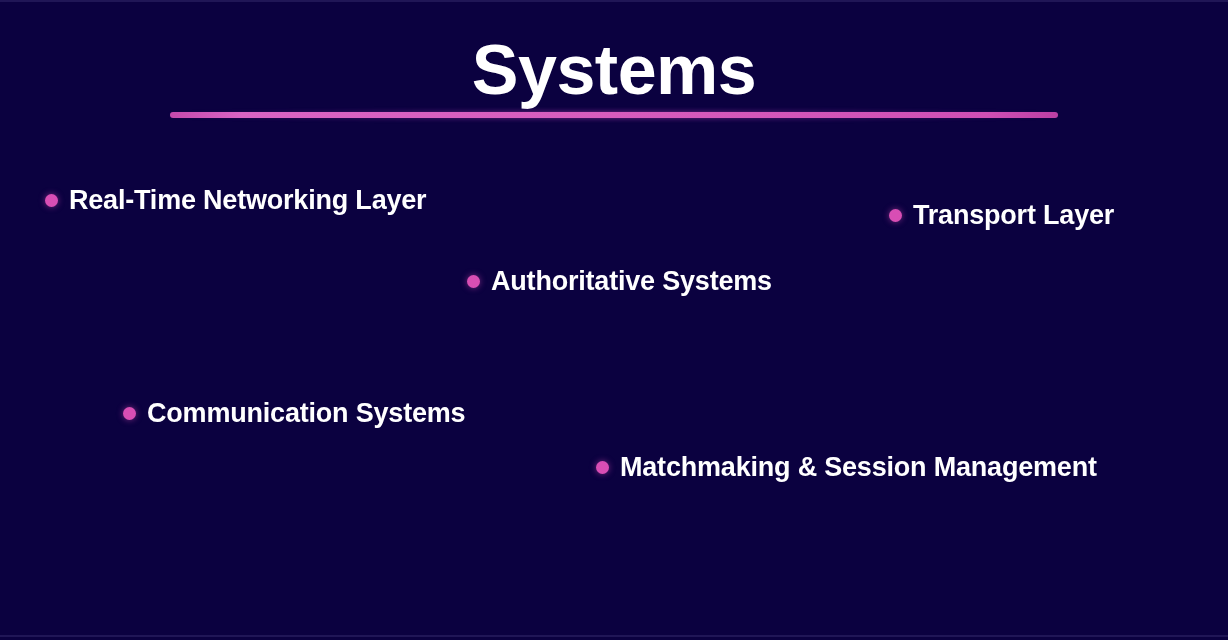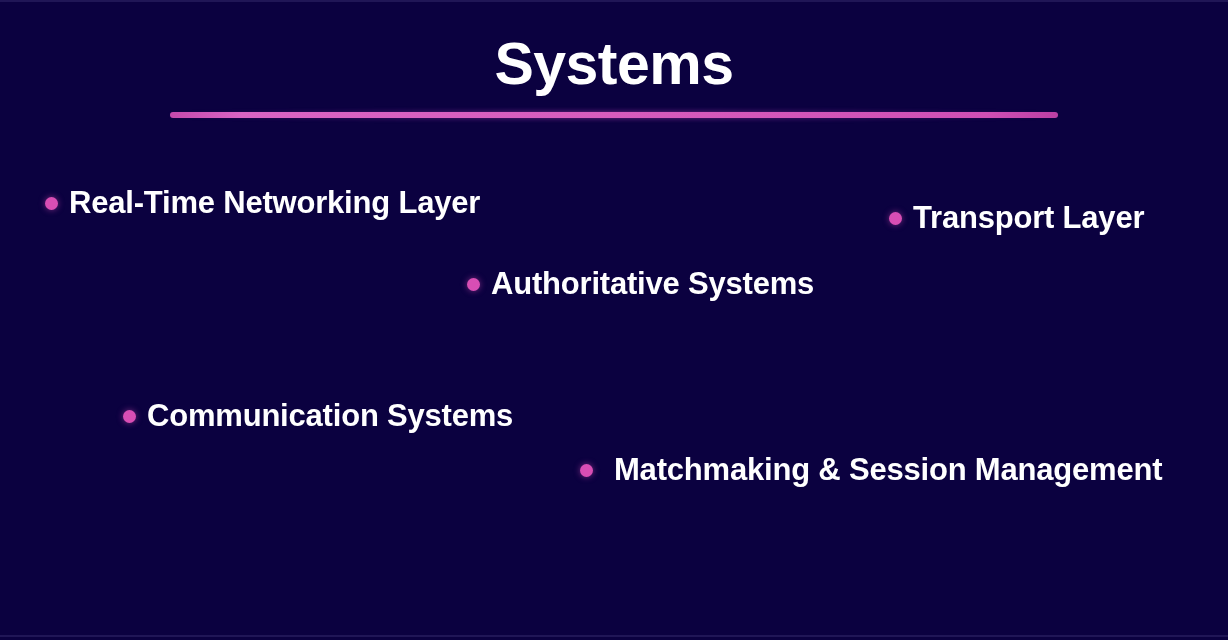--- a/index.html
+++ b/index.html
@@ -34,21 +34,21 @@
   #slide .edge-line.bottom { bottom: 3px; }
 
   
   .title {
     position: absolute;
     top: 34px;
     left: 0;
     width: 100%;
     text-align: center;
     color: #ffffff;
-    font-size: 59px;
+    font-size: 70px;
     font-weight: bold;
     letter-spacing: -0.5px;
     line-height: 1.05;
     white-space: nowrap;
   }
 
   
   .divider-wrap {
     position: absolute;
     left: 170px;
@@ -94,32 +94,32 @@
     width: 13px;
     height: 13px;
     border-radius: 50%;
     background: #d84eb4;
     flex: 0 0 auto;
     box-shadow: 0 0 6px rgba(216, 78, 180, 0.55);
   }
   .item .label {
     margin-left: 11px;
     color: #ffffff;
-    font-size: 31px;
+    font-size: 27px;
     font-weight: bold;
     letter-spacing: -0.2px;
     line-height: 1.1;
   }
 
   
   .item-0 { left: 45px;  top: 186px; }
   .item-1 { left: 889px; top: 201px; text-align: center; }
   .item-2 { left: 467px; top: 267px; }
   .item-3 { left: 123px; top: 399px; }
-  .item-4 { left: 580px; top: 453px; gap: 10px; }
+  .item-4 { left: 596px; top: 453px; }
 </style>
 </head>
 <body>
 
 <div id="slide">
 
   <div class="edge-line top"></div>
 
   <div class="title">Systems</div>
 

